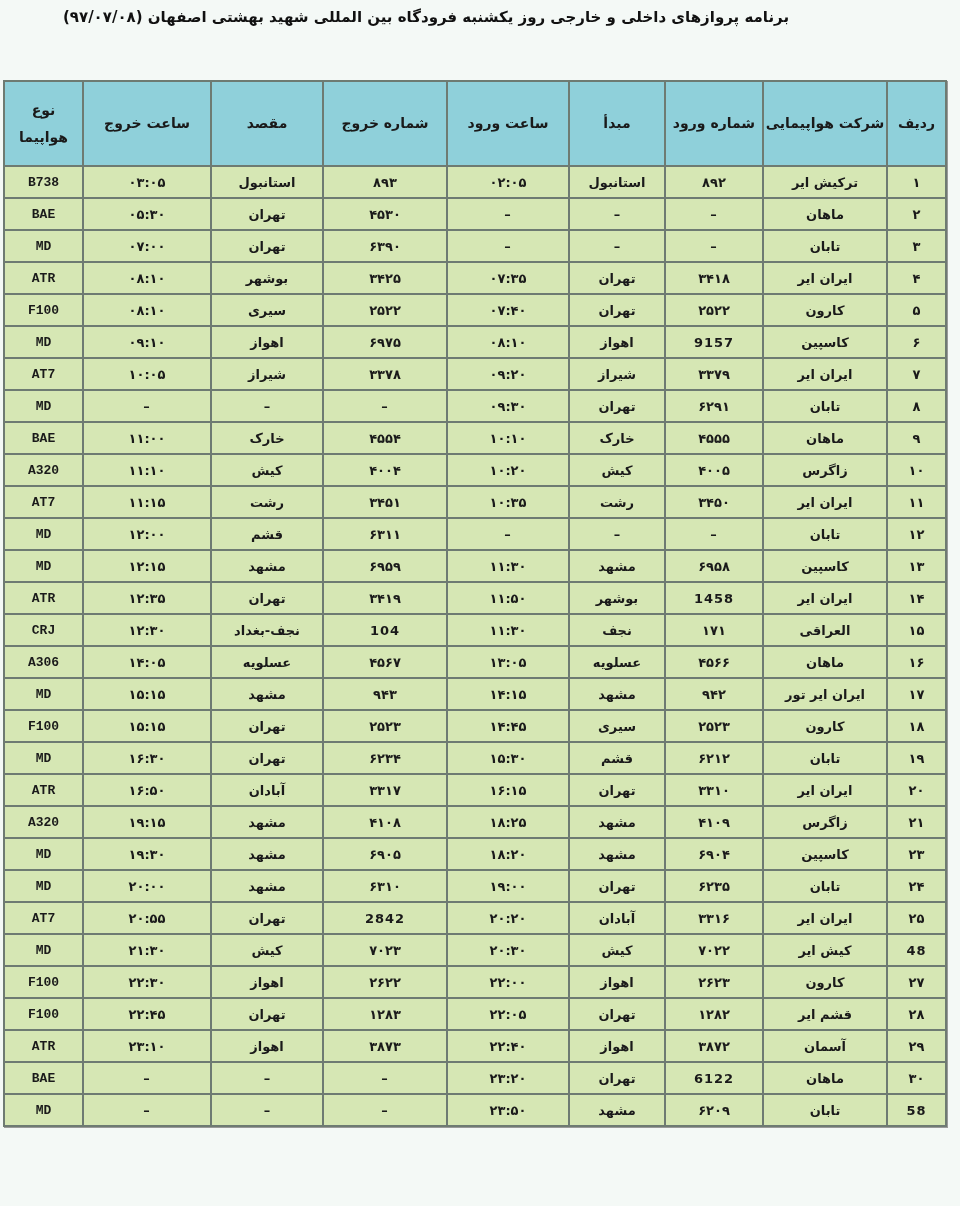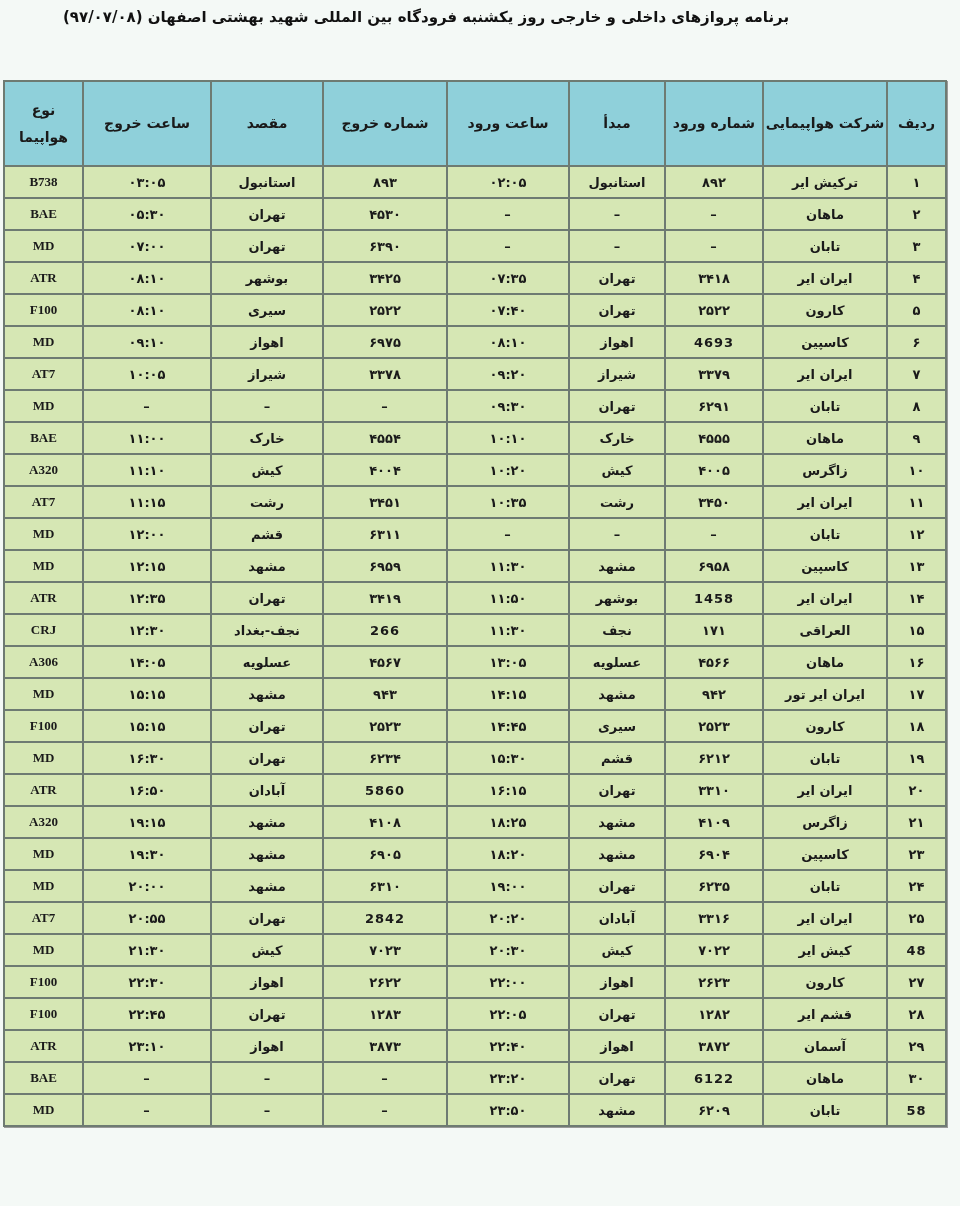--- a/index.html
+++ b/index.html
@@ -19,21 +19,21 @@
   table.schedule th, table.schedule td {
     border: 2px solid #6e7b72; text-align: center; padding: 0;
     font-weight: bold; color: #1a1a1a;
   }
   table.schedule th {
     background: #8fd0da; height: 83px; font-size: 14px; line-height: 1.9;
   }
   table.schedule td {
     background: #d6e7b4; height: 30px; font-size: 13px;
   }
-  td.latin { font-family: Liberation Serif, serif; font-size: 12px; direction: ltr; }
+  td.latin { font-family: Liberation Mono, monospace; font-size: 12px; direction: ltr; }
   td.num { font-size: 12px; letter-spacing: 1px; }
 </style>
 </head>
 <body>
 
 <div class="title">برنامه پروازهای داخلی و خارجی روز یکشنبه فرودگاه بین المللی شهید بهشتی اصفهان (۹۷/۰۷/۰۸)</div>
 
 <table class="schedule">
   <colgroup>
     <col style="width:59px">
@@ -111,21 +111,21 @@
         <td>تهران</td>
         <td class="num">۰۷:۴۰</td>
         <td class="num">۲۵۲۲</td>
         <td>سیری</td>
         <td class="num">۰۸:۱۰</td>
         <td class="latin">F100</td>
       </tr>
       <tr>
         <td class="num">۶</td>
         <td>کاسپین</td>
-        <td class="num">4693</td>
+        <td class="num">9157</td>
         <td>اهواز</td>
         <td class="num">۰۸:۱۰</td>
         <td class="num">۶۹۷۵</td>
         <td>اهواز</td>
         <td class="num">۰۹:۱۰</td>
         <td class="latin">MD</td>
       </tr>
       <tr>
         <td class="num">۷</td>
         <td>ایران ایر</td>
@@ -213,21 +213,21 @@
         <td>تهران</td>
         <td class="num">۱۲:۳۵</td>
         <td class="latin">ATR</td>
       </tr>
       <tr>
         <td class="num">۱۵</td>
         <td>العراقی</td>
         <td class="num">۱۷۱</td>
         <td>نجف</td>
         <td class="num">۱۱:۳۰</td>
-        <td class="num">266</td>
+        <td class="num">104</td>
         <td>نجف-بغداد</td>
         <td class="num">۱۲:۳۰</td>
         <td class="latin">CRJ</td>
       </tr>
       <tr>
         <td class="num">۱۶</td>
         <td>ماهان</td>
         <td class="num">۴۵۶۶</td>
         <td>عسلویه</td>
         <td class="num">۱۳:۰۵</td>
@@ -268,21 +268,21 @@
         <td>تهران</td>
         <td class="num">۱۶:۳۰</td>
         <td class="latin">MD</td>
       </tr>
       <tr>
         <td class="num">۲۰</td>
         <td>ایران ایر</td>
         <td class="num">۳۳۱۰</td>
         <td>تهران</td>
         <td class="num">۱۶:۱۵</td>
-        <td class="num">5860</td>
+        <td class="num">۳۳۱۷</td>
         <td>آبادان</td>
         <td class="num">۱۶:۵۰</td>
         <td class="latin">ATR</td>
       </tr>
       <tr>
         <td class="num">۲۱</td>
         <td>زاگرس</td>
         <td class="num">۴۱۰۹</td>
         <td>مشهد</td>
         <td class="num">۱۸:۲۵</td>

